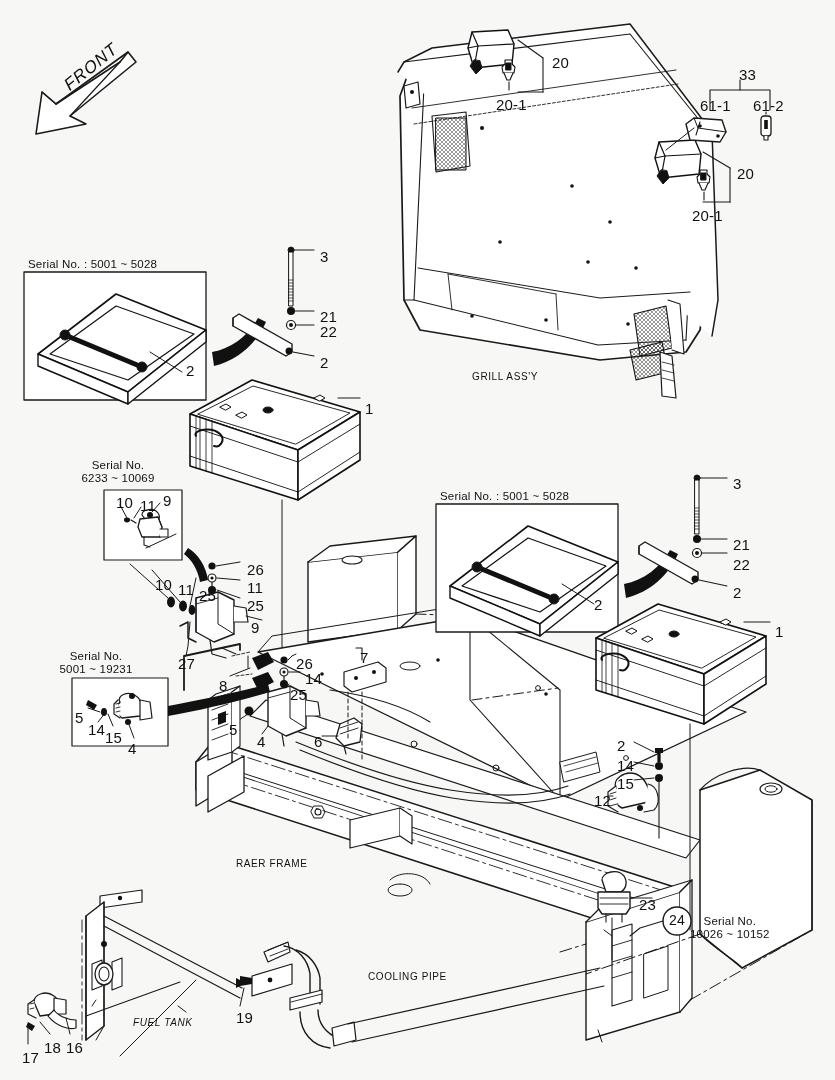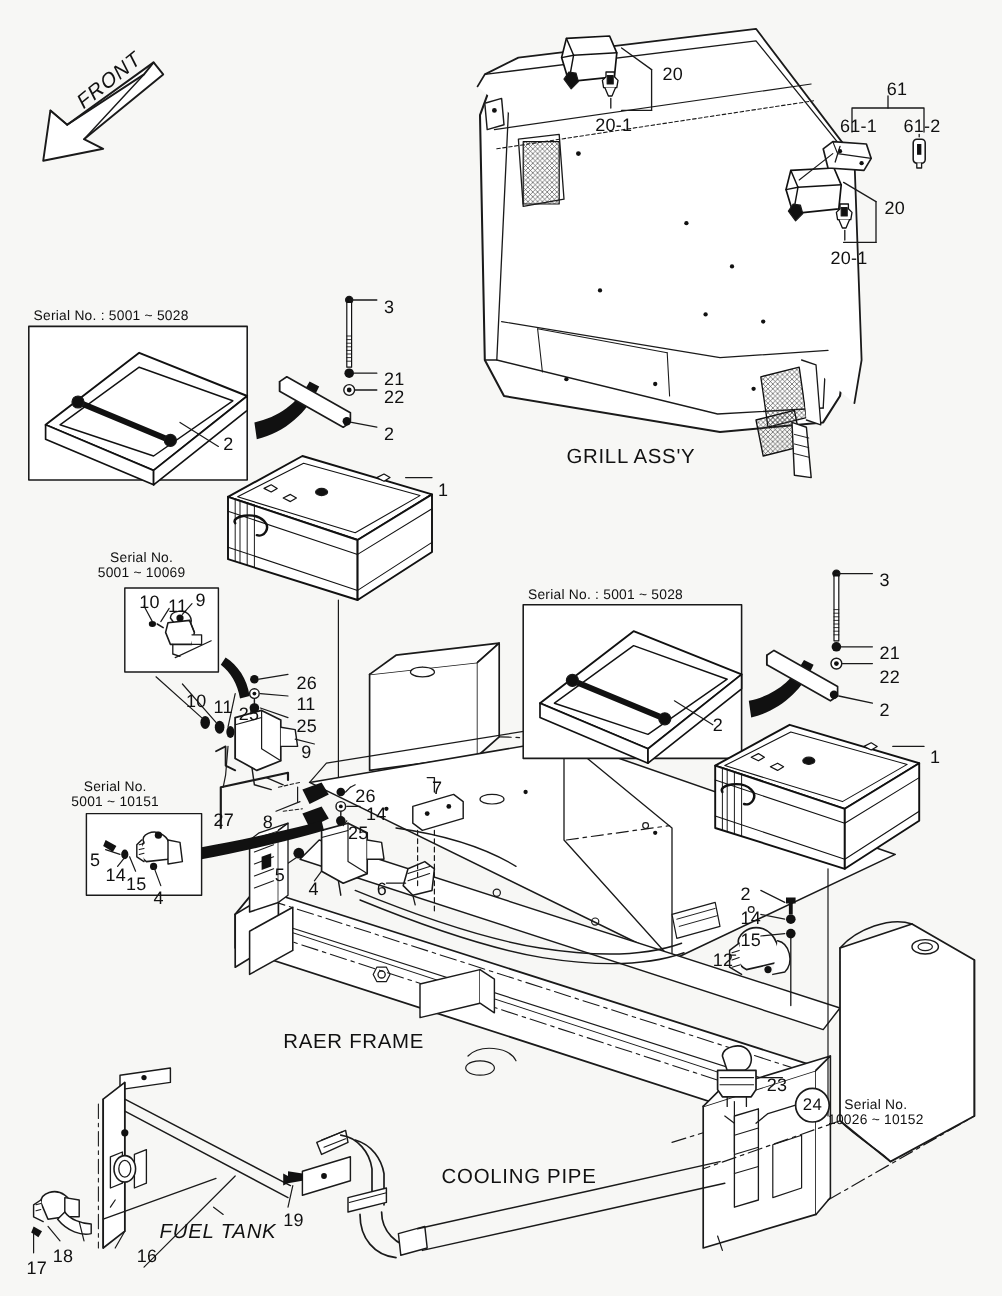--- a/index.html
+++ b/index.html
@@ -19,21 +19,21 @@
   .lbl{
     position:absolute;
     font-family:"Liberation Sans", sans-serif;
     color:#111;
     white-space:pre;
     line-height:1.12;
     letter-spacing:.2px;
   }
   .num{font-size:15px;}
   .ser{font-size:11.5px;text-align:center;}
-  .sect{font-size:17px;letter-spacing:.6px;text-align:center;}
+  .sect{font-size:10px;letter-spacing:.6px;text-align:center;}
   .center{text-align:center;}
 </style>
 </head>
 <body>
 
 <div id="sheet">
 
   <svg width="835" height="1080" viewBox="0 0 835 1080">
     <defs>
       <pattern id="mesh" width="4" height="4" patternUnits="userSpaceOnUse">
@@ -626,48 +626,48 @@
   </svg>
 
   <div id="textLayer">
       <div class="lbl num" style="left: 62px; top: 78px; font-size: 17px; transform: rotate(-39deg) skewX(-12deg); transform-origin: left top; letter-spacing: 1px;">FRONT</div>
       <div class="lbl sect" style="left: 472px; top: 371px;">GRILL ASS'Y</div>
       <div class="lbl sect" style="left: 236px; top: 858px;">RAER FRAME</div>
       <div class="lbl sect" style="left: 333px; top: 971px; margin-left: 35px;">COOLING PIPE</div>
       <div class="lbl sect" style="left: 133px; top: 1017px; font-style: italic;">FUEL TANK</div>
       <div class="lbl ser" style="left: 28px; top: 258px;"><div>Serial No. : 5001 ~ 5028</div></div>
       <div class="lbl ser" style="left: 440px; top: 490px;"><div>Serial No. : 5001 ~ 5028</div></div>
-      <div class="lbl ser center" style="left: 118px; top: 459px; transform: translateX(-50%);"><div>Serial No.</div><div>5001 ~ 10069</div></div>
-      <div class="lbl ser center" style="left: 96px; top: 650px; transform: translateX(-50%);"><div>Serial No.</div><div>5001 ~ 10151</div></div>
+      <div class="lbl ser center" style="left: 118px; top: 459px; transform: translateX(-50%);"><div>Serial No.</div><div>6233 ~ 10069</div></div>
+      <div class="lbl ser center" style="left: 96px; top: 650px; transform: translateX(-50%);"><div>Serial No.</div><div>5001 ~ 19231</div></div>
       <div class="lbl ser" style="left: 690px; top: 915px;"><div>Serial No.</div><div>10026 ~ 10152</div></div>
       <div class="lbl num" style="left: 677px; top: 921px; transform: translate(-50%, -50%); font-size: 14px;">24</div>
       <div class="lbl num" style="left: 552px; top: 55px;">20</div>
       <div class="lbl num" style="left: 496px; top: 97px;">20-1</div>
-      <div class="lbl num" style="left: 739px; top: 67px;">61</div>
+      <div class="lbl num" style="left: 739px; top: 67px;">33</div>
       <div class="lbl num" style="left: 700px; top: 98px;">61-1</div>
       <div class="lbl num" style="left: 753px; top: 98px;">61-2</div>
       <div class="lbl num" style="left: 737px; top: 166px;">20</div>
       <div class="lbl num" style="left: 692px; top: 208px;">20-1</div>
       <div class="lbl num" style="left: 320px; top: 249px;">3</div>
       <div class="lbl num" style="left: 320px; top: 309px;">21</div>
       <div class="lbl num" style="left: 320px; top: 324px;">22</div>
       <div class="lbl num" style="left: 320px; top: 355px;">2</div>
       <div class="lbl num" style="left: 186px; top: 363px;">2</div>
       <div class="lbl num" style="left: 365px; top: 401px;">1</div>
       <div class="lbl num" style="left: 116px; top: 495px;">10</div>
       <div class="lbl num" style="left: 140px; top: 498px;">11</div>
       <div class="lbl num" style="left: 163px; top: 493px;">9</div>
       <div class="lbl num" style="left: 247px; top: 562px;">26</div>
       <div class="lbl num" style="left: 247px; top: 580px;">11</div>
       <div class="lbl num" style="left: 247px; top: 598px;">25</div>
       <div class="lbl num" style="left: 155px; top: 577px;">10</div>
       <div class="lbl num" style="left: 178px; top: 582px;">11</div>
       <div class="lbl num" style="left: 199px; top: 588px;">25</div>
       <div class="lbl num" style="left: 251px; top: 620px;">9</div>
-      <div class="lbl num" style="left: 178px; top: 656px; margin-top: 20px;">27</div>
+      <div class="lbl num" style="left: 178px; top: 656px;">27</div>
       <div class="lbl num" style="left: 296px; top: 656px;">26</div>
       <div class="lbl num" style="left: 305px; top: 671px;">14</div>
       <div class="lbl num" style="left: 290px; top: 687px;">25</div>
       <div class="lbl num" style="left: 219px; top: 678px;">8</div>
       <div class="lbl num" style="left: 360px; top: 650px;">7</div>
       <div class="lbl num" style="left: 229px; top: 722px;">5</div>
       <div class="lbl num" style="left: 257px; top: 734px;">4</div>
       <div class="lbl num" style="left: 314px; top: 734px;">6</div>
       <div class="lbl num" style="left: 75px; top: 710px;">5</div>
       <div class="lbl num" style="left: 88px; top: 722px;">14</div>
@@ -680,16 +680,16 @@
       <div class="lbl num" style="left: 594px; top: 597px;">2</div>
       <div class="lbl num" style="left: 775px; top: 624px;">1</div>
       <div class="lbl num" style="left: 617px; top: 738px;">2</div>
       <div class="lbl num" style="left: 617px; top: 758px;">14</div>
       <div class="lbl num" style="left: 617px; top: 776px;">15</div>
       <div class="lbl num" style="left: 594px; top: 793px;">12</div>
       <div class="lbl num" style="left: 639px; top: 897px;">23</div>
       <div class="lbl num" style="left: 236px; top: 1010px;">19</div>
       <div class="lbl num" style="left: 22px; top: 1050px;">17</div>
       <div class="lbl num" style="left: 44px; top: 1040px;">18</div>
-      <div class="lbl num" style="left: 66px; top: 1040px; margin-left: 48px;">16</div>
+      <div class="lbl num" style="left: 66px; top: 1040px;">16</div>
     </div>
 
 </div>
 
 </body></html>

